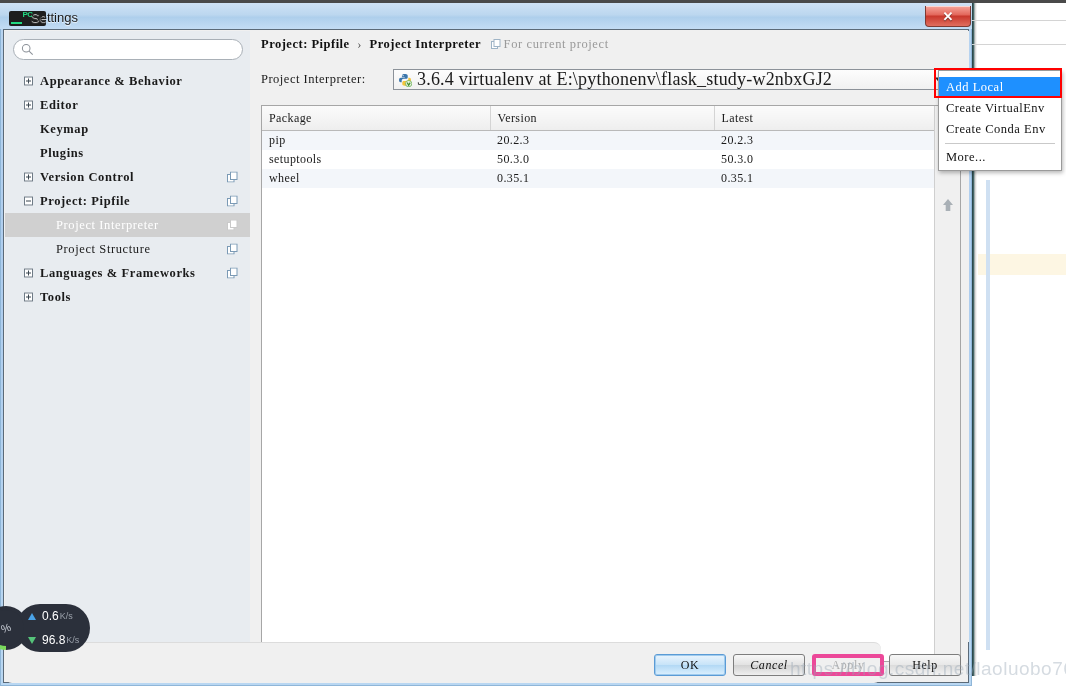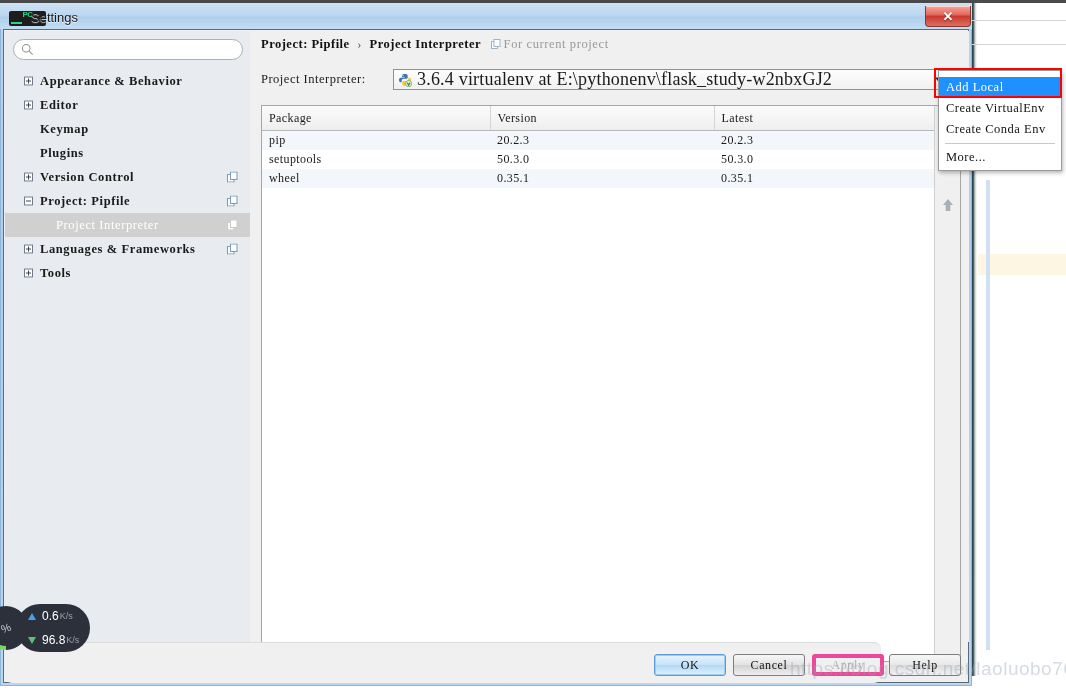--- a/index.html
+++ b/index.html
@@ -207,21 +207,21 @@
     font-family:"Liberation Serif", serif; font-size:12px; letter-spacing:0.6px;
     border-radius:3px; box-sizing:border-box; cursor:pointer;
     display:flex; align-items:center; justify-content:center;
   }
   .btn-ok {
     left:649px; background:linear-gradient(to bottom,#eaf4fd 0%, #c8e4f8 48%, #b3d9f5 52%, #dcf0fe 100%);
     border:1px solid #5b9bd5; box-shadow:0 0 0 1px #9fcbee inset; color:#111;
   }
   .btn-cancel {
     left:728px; background:linear-gradient(to bottom,#f7f7f7 0%, #e3e3e3 48%, #d2d2d2 52%, #efefef 100%);
-    border:1px solid #7d7d7d; color:#111;
+    border:1px solid #7d7d7d; color:#111;font-style:italic;
   }
   .btn-apply {
     left:807px; background:#f0f0f0; border:4px solid #ec4899; color:#b0b0b0;
   }
   .btn-help {
     left:884px; background:linear-gradient(to bottom,#f7f7f7 0%, #e8e8e8 48%, #dcdcdc 52%, #f2f2f2 100%);
     border:1px solid #7d7d7d; color:#111;
   }
 
   
@@ -347,20 +347,27 @@
             <svg class="copy-icon" viewBox="0 0 11 11">
               <rect x="0.5" y="3" width="6.5" height="7.5" fill="#fff" stroke="#7b9ab5" stroke-width="1"></rect>
               <rect x="3.5" y="0.5" width="6.5" height="7.5" fill="#fff" stroke="#7b9ab5" stroke-width="1"></rect>
             </svg>
           </div>
           <div class="tree-row selected child">
             <span class="tree-label indent1">Project Interpreter</span>
             <svg class="copy-icon" viewBox="0 0 11 11">
               <rect x="0.5" y="3" width="6.5" height="7.5" fill="#fff" stroke="#c9c9c9" stroke-width="1"></rect>
               <rect x="3.5" y="0.5" width="6.5" height="7.5" fill="#fff" stroke="#c9c9c9" stroke-width="1"></rect>
+            </svg>
+          </div>
+          <div class="tree-row child">
+            <span class="tree-label indent1">Project Structure</span>
+            <svg class="copy-icon" viewBox="0 0 11 11">
+              <rect x="0.5" y="3" width="6.5" height="7.5" fill="#fff" stroke="#7b9ab5" stroke-width="1"></rect>
+              <rect x="3.5" y="0.5" width="6.5" height="7.5" fill="#fff" stroke="#7b9ab5" stroke-width="1"></rect>
             </svg>
           </div>
           <div class="tree-row">
             <span class="expander plus"></span>
             <span class="tree-label indent0">Languages &amp; Frameworks</span>
             <svg class="copy-icon" viewBox="0 0 11 11">
               <rect x="0.5" y="3" width="6.5" height="7.5" fill="#fff" stroke="#7b9ab5" stroke-width="1"></rect>
               <rect x="3.5" y="0.5" width="6.5" height="7.5" fill="#fff" stroke="#7b9ab5" stroke-width="1"></rect>
             </svg>
           </div>

